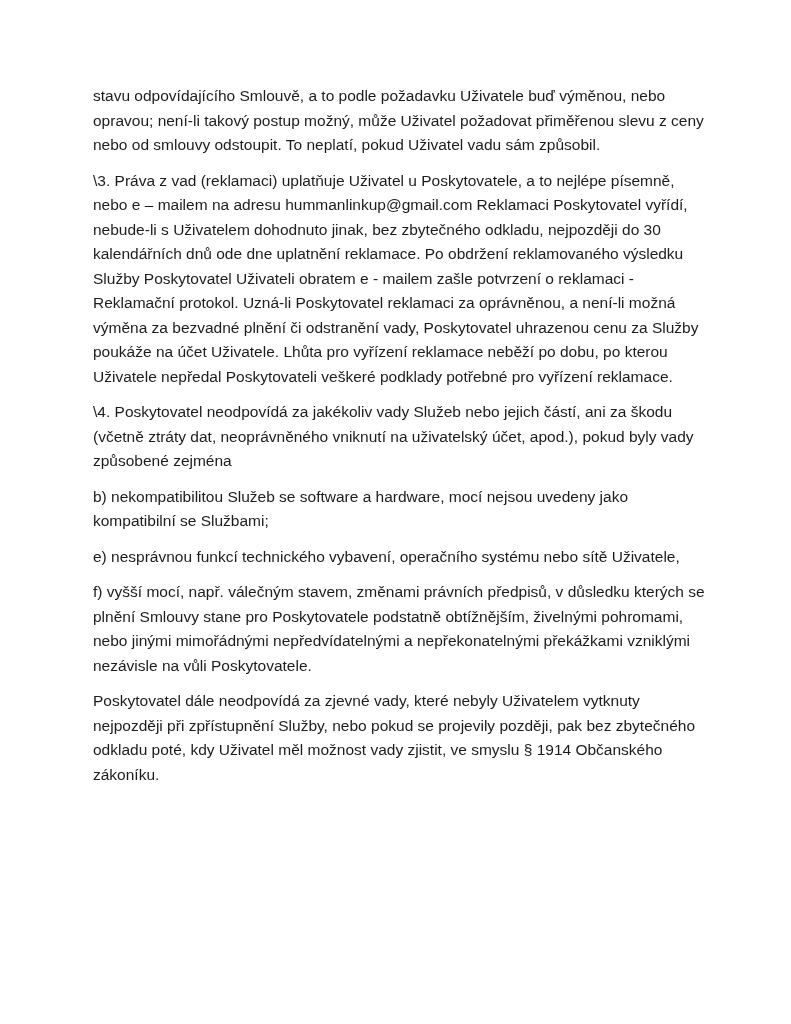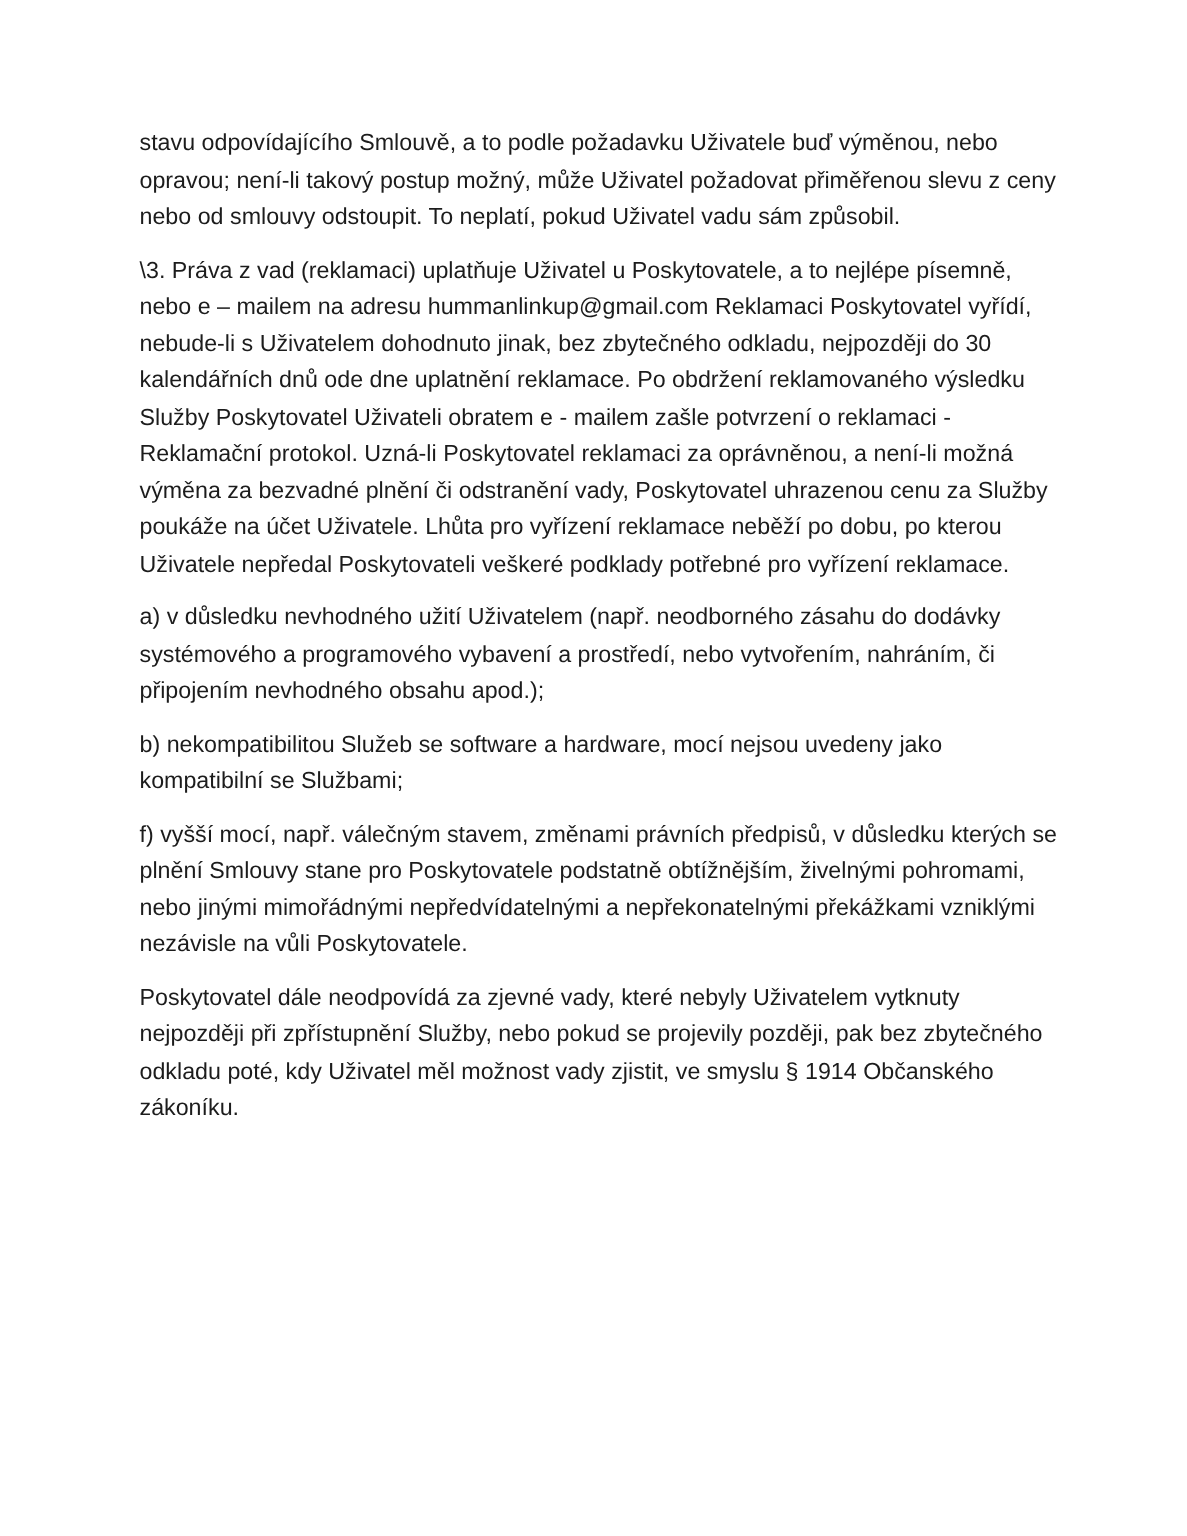--- a/index.html
+++ b/index.html
@@ -30,19 +30,20 @@
     padding: 0;
   }
 </style>
 </head>
 <body>
 
 <div class="page">
   <div class="content">
     <p>stavu odpovídajícího Smlouvě, a to podle požadavku Uživatele buď výměnou, nebo opravou; není-li takový postup možný, může Uživatel požadovat přiměřenou slevu z ceny nebo od smlouvy odstoupit. To neplatí, pokud Uživatel vadu sám způsobil.</p>
     <p>\3. Práva z vad (reklamaci) uplatňuje Uživatel u Poskytovatele, a to nejlépe písemně, nebo e – mailem na adresu hummanlinkup@gmail.com Reklamaci Poskytovatel vyřídí, nebude-li s Uživatelem dohodnuto jinak, bez zbytečného odkladu, nejpozději do 30 kalendářních dnů ode dne uplatnění reklamace. Po obdržení reklamovaného výsledku Služby Poskytovatel Uživateli obratem e - mailem zašle potvrzení o reklamaci - Reklamační protokol. Uzná-li Poskytovatel reklamaci za oprávněnou, a není-li možná výměna za bezvadné plnění či odstranění vady, Poskytovatel uhrazenou cenu za Služby poukáže na účet Uživatele. Lhůta pro vyřízení reklamace neběží po dobu, po kterou Uživatele nepředal Poskytovateli veškeré podklady potřebné pro vyřízení reklamace.</p>
-    <p>a) v důsledku nevhodného užití Uživatelem (např. neodborného zásahu do dodávky systémového a programového vybavení a prostředí, nebo vytvořením, nahráním, či připojením nevhodného obsahu apod.);</p>
+    <p>\4. Poskytovatel neodpovídá za jakékoliv vady Služeb nebo jejich částí, ani za škodu (včetně ztráty dat, neoprávněného vniknutí na uživatelský účet, apod.), pokud byly vady způsobené zejména</p>
     <p>b) nekompatibilitou Služeb se software a hardware, mocí nejsou uvedeny jako kompatibilní se Službami;</p>
+    <p>e) nesprávnou funkcí technického vybavení, operačního systému nebo sítě Uživatele,</p>
     <p>f) vyšší mocí, např. válečným stavem, změnami právních předpisů, v důsledku kterých se plnění Smlouvy stane pro Poskytovatele podstatně obtížnějším, živelnými pohromami, nebo jinými mimořádnými nepředvídatelnými a nepřekonatelnými překážkami vzniklými nezávisle na vůli Poskytovatele.</p>
     <p>Poskytovatel dále neodpovídá za zjevné vady, které nebyly Uživatelem vytknuty nejpozději při zpřístupnění Služby, nebo pokud se projevily později, pak bez zbytečného odkladu poté, kdy Uživatel měl možnost vady zjistit, ve smyslu § 1914 Občanského zákoníku.</p>
 
   </div>
 </div>
 
 </body></html>

